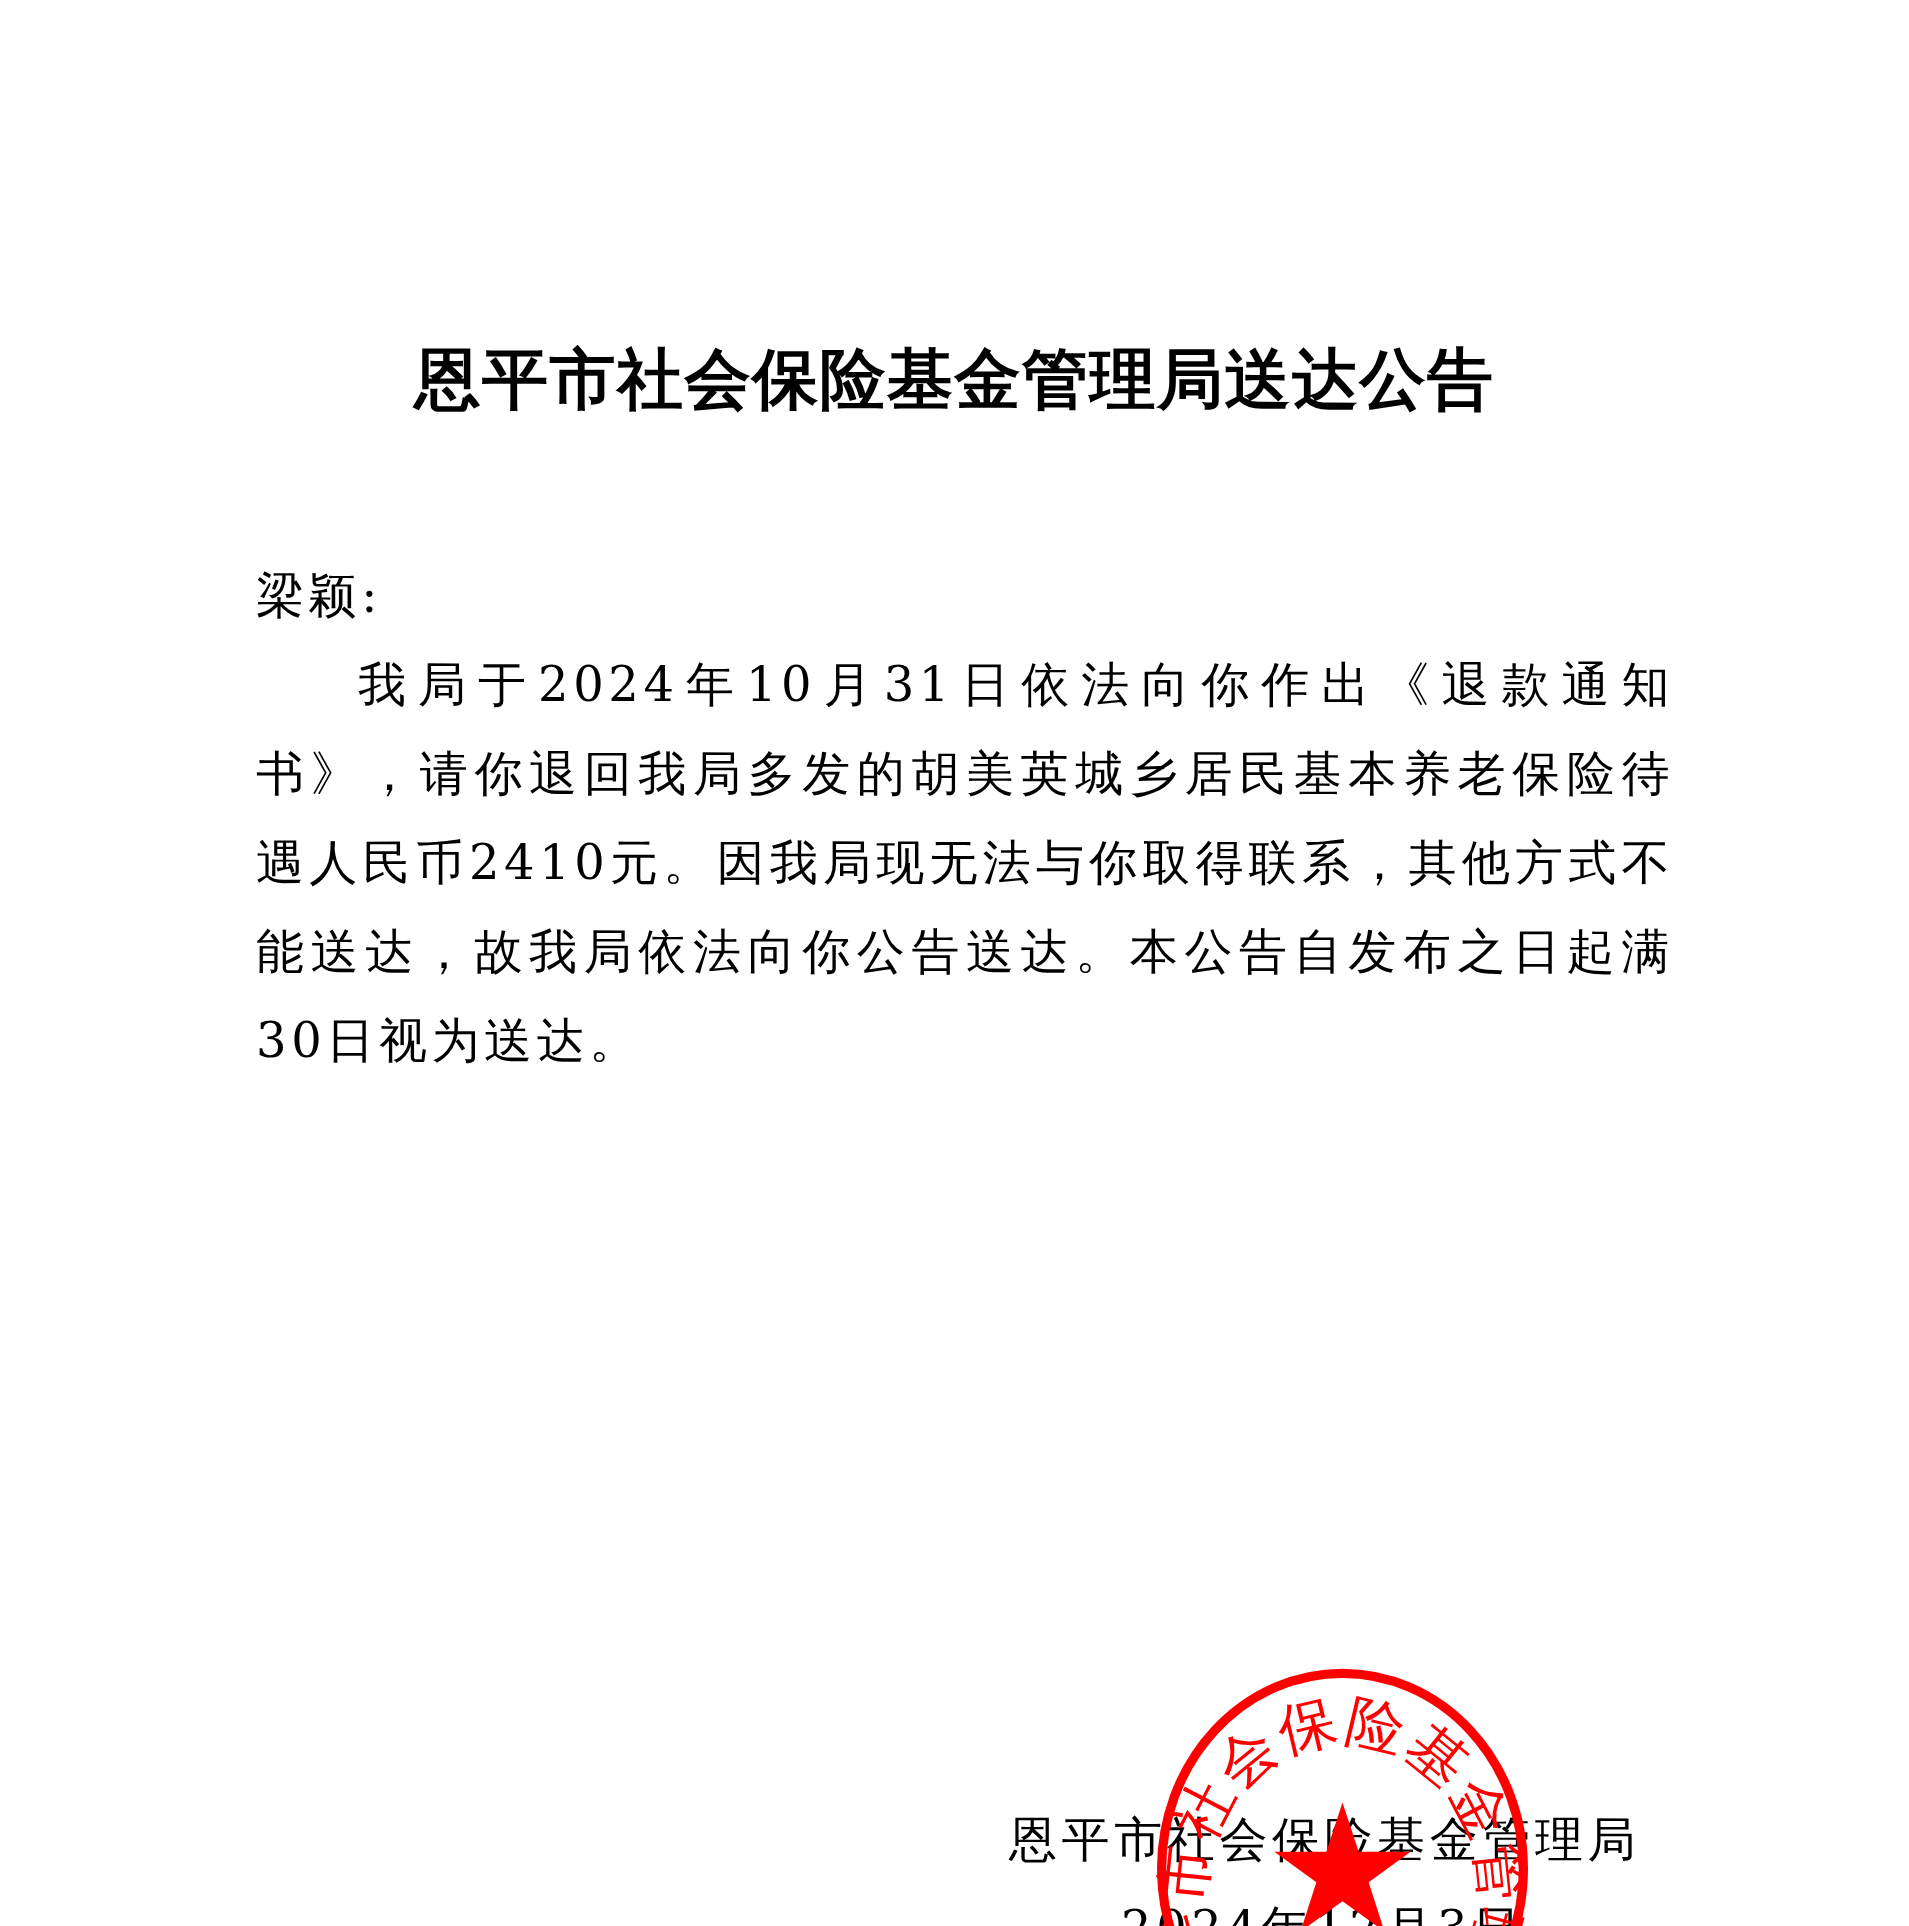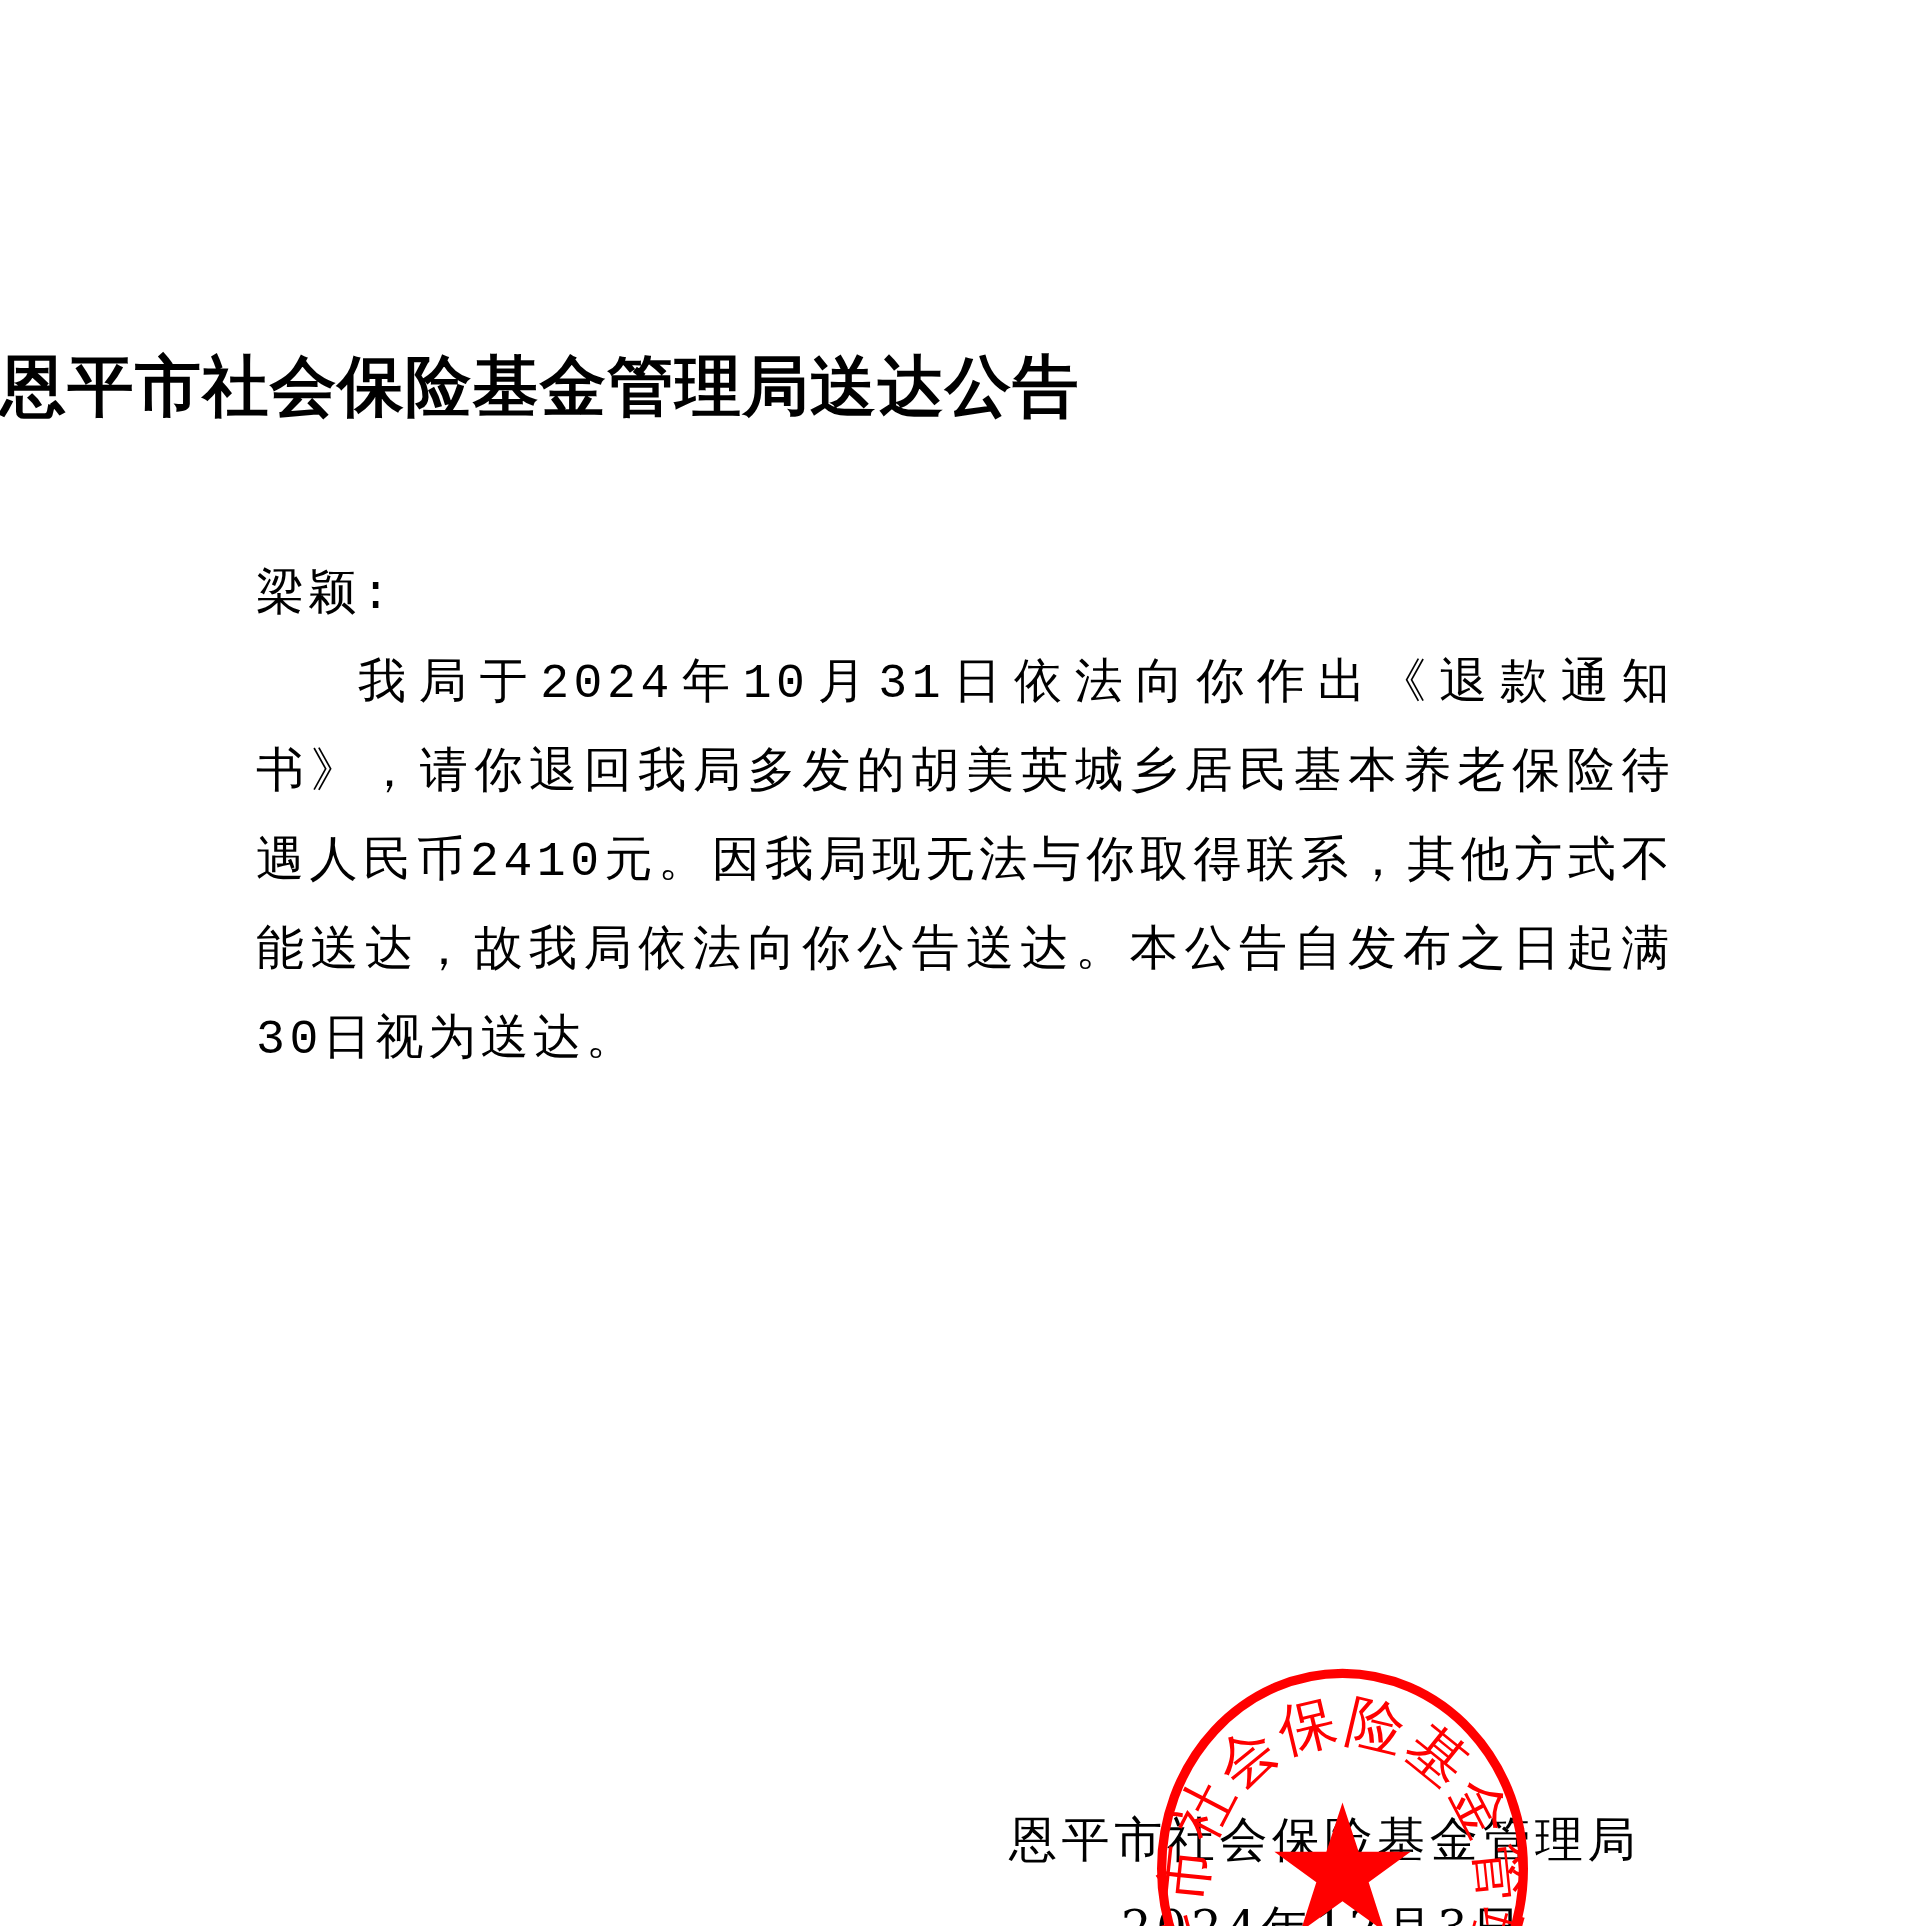--- a/index.html
+++ b/index.html
@@ -2,29 +2,29 @@
 <html style="font-size:6.2px"><head>
   <meta charset="utf-8">
   <style>
     html, body { margin: 0; padding: 0; background: #ffffff; }
     body {
       width: 1909px; height: 2702px; position: relative; overflow: hidden;
       font-family: "DejaVu Serif", "Liberation Serif", serif;
       color: #000;
     }
     .title {
-      position: absolute; left: 0; right: 0; top: 342px;
-      text-align: left; font-size: 66px; font-weight: bold;
+      position: absolute; left: 0; right: 0; top: 335px;
+      text-align: center; font-size: 66px; font-weight: bold;
       font-family: "DejaVu Sans", "Liberation Sans", sans-serif;
       letter-spacing: 1.5px;
     }
     .body-text {
       position: absolute; left: 256px; width: 1418px; top: 551px;
       font-size: 48px; line-height: 89px;
-      text-align: justify; letter-spacing: 4.6px; font-family: Liberation Mono, monospace;
+      text-align: justify; letter-spacing: 4.6px;
     }
     .salutation { margin: 0; }
     .para { margin: 0; text-indent: 102px; }
     .attachment { margin-top: 89px; text-indent: 102px; }
     .sign-block {
       position: absolute; left: 1009px; top: 1795px; width: 655px;
       font-size: 48px; line-height: 89px; letter-spacing: 4.6px;
     }
     .sign-agency { text-align: left; }
     .sign-date { padding-left: 112px; }

